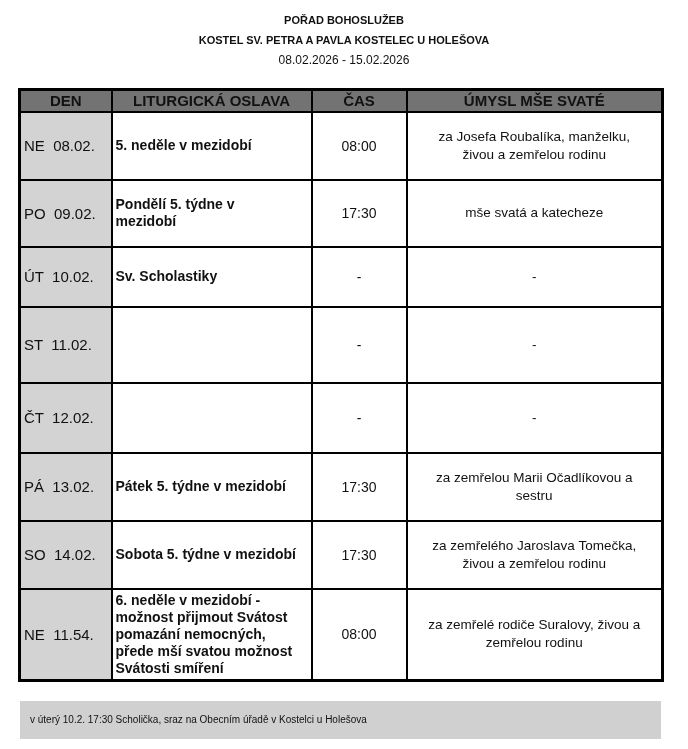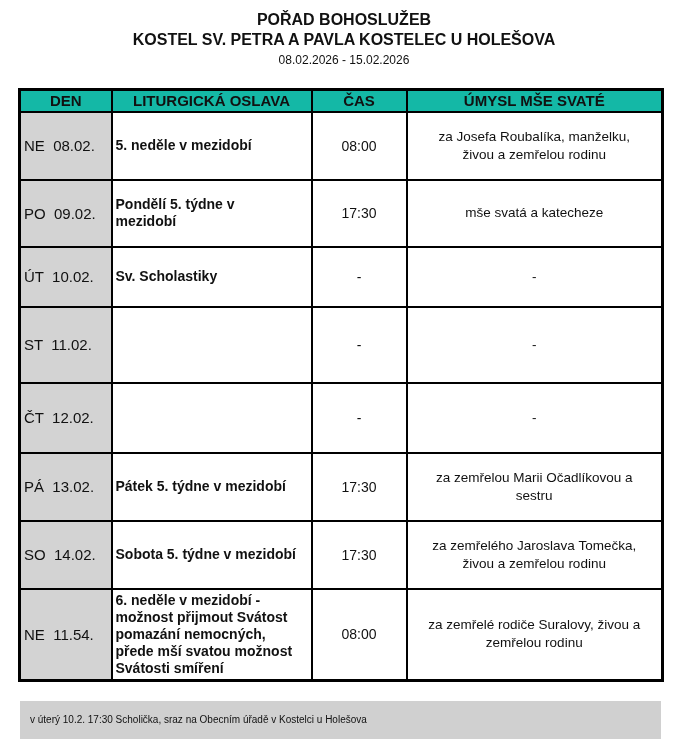--- a/index.html
+++ b/index.html
@@ -14,21 +14,21 @@
     width: 688px;
     height: 749px;
     position: relative;
     overflow: hidden;
   }
   .title-block {
     padding-top: 10px;
     text-align: center;
   }
   .title-line1, .title-line2 {
-    font-size: 16px;
+    font-size: 11px;
     font-weight: bold;
     line-height: 20px;
   }
   .title-line3 {
     font-size: 12px;
     font-weight: normal;
     line-height: 20px;
   }
   table.schedule {
     border-collapse: collapse;
@@ -42,21 +42,21 @@
     padding: 2px 3px;
     vertical-align: middle;
     overflow: hidden;
   }
   col.c-day  { width: 92px; }
   col.c-cel  { width: 200px; }
   col.c-time { width: 95px; }
   col.c-int  { width: 256px; }
   tr.hdr { height: 22px; }
   tr.hdr th {
-    background: #14b8a6;
+    background: #737373;
     font-size: 15px;
     font-weight: bold;
     text-align: center;
     padding: 1px 2px;
   }
   td.day {
     background: #d3d3d3;
     font-weight: normal;
     font-size: 15px;
     text-align: left;

